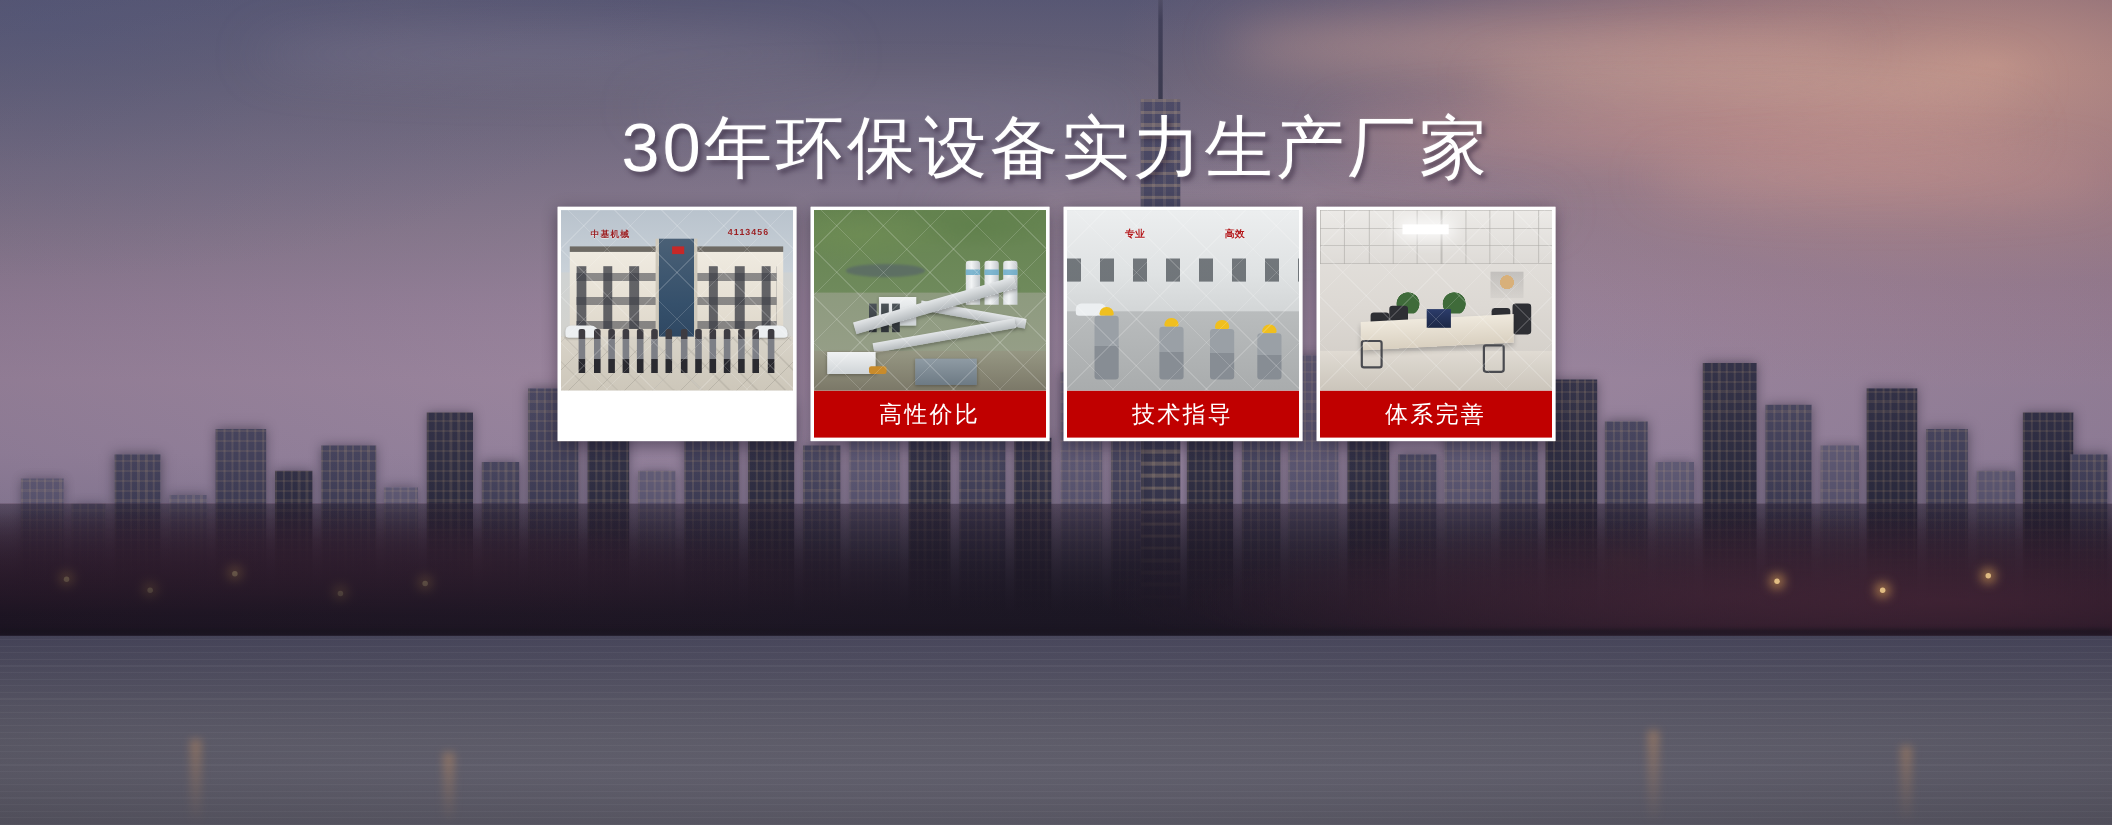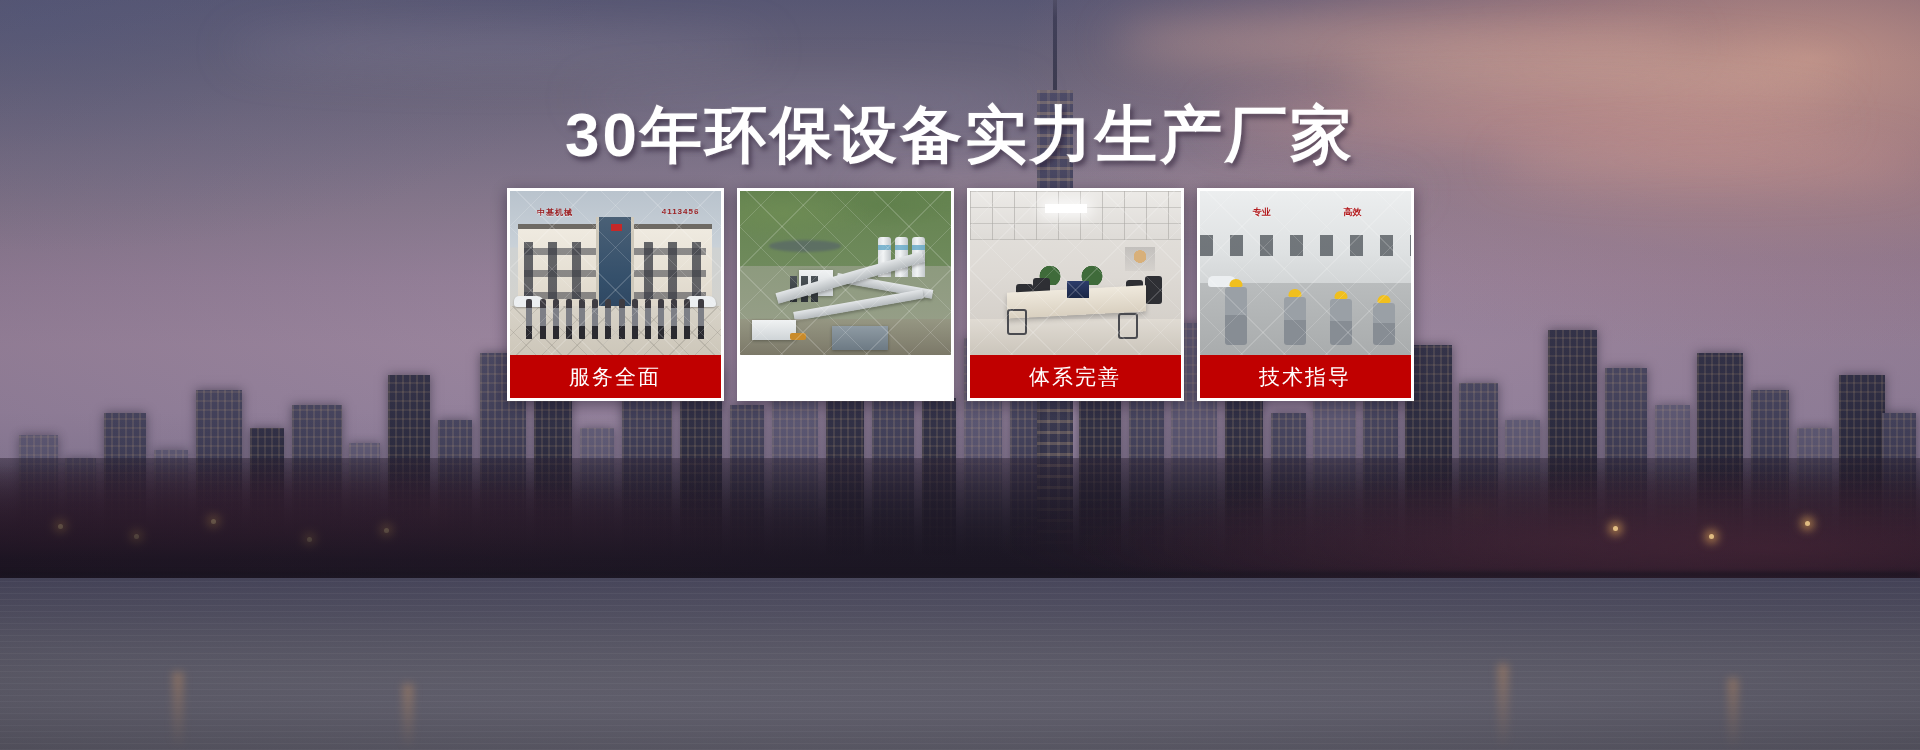--- a/index.html
+++ b/index.html
@@ -144,21 +144,21 @@
 
   
   .content {
     position:absolute; inset:0;
     display:flex; flex-direction:column; align-items:center;
   }
 
   .headline {
     margin-top:104px;
     font-size:62px; line-height:1;
-    font-weight:bold; color:#ffffff;
+    font-weight:normal; color:#ffffff;
     letter-spacing:3px;
     text-shadow:3px 4px 5px rgba(40,26,50,.55), 0 0 2px rgba(255,255,255,.3);
     white-space:nowrap;
   }
 
   .subtitle {
     margin-top:29px;
     background:#c00000;
     color:#ffffff;
     font-size:25px;
@@ -446,21 +446,20 @@
               <div class="person"></div>
               <div class="person"></div>
             <div class="person"></div>
               <div class="person"></div>
               <div class="person"></div>
             <div class="person"></div>
               <div class="person"></div>
           </div>
           <div class="wm"></div>
         </div>
-        <div class="card-label">服务全面</div>
       </div>
 
       <div class="card">
         <div class="card-photo p2">
           <div class="field"></div>
           <div class="river"></div>
           <div class="silo s1"></div>
             <div class="silo s2"></div>
             <div class="silo s3"></div>
           <div class="hall h3"></div>
@@ -469,41 +468,21 @@
             <div class="stack c"></div>
           <div class="conv cv3"></div>
           <div class="conv cv1"></div>
           <div class="conv cv2"></div>
           <div class="yard"></div>
           <div class="hall h1"></div>
           <div class="hall h2"></div>
           <div class="truck"></div>
           <div class="wm"></div>
         </div>
-      </div>
-
-      <div class="card">
-        <div class="card-photo p3">
-          <div class="ceil"></div>
-          <div class="light"></div>
-          <div class="wallart"></div>
-          <div class="floor"></div>
-          <div class="plant pl1"></div>
-          <div class="plant pl2"></div>
-          <div class="seat st1"></div>
-            <div class="seat st2"></div>
-          <div class="seat st3"></div>
-            <div class="seat st4"></div>
-          <div class="table"></div>
-          <div class="laptop"></div>
-          <div class="chair ch1"></div>
-          <div class="chair ch2"></div>
-          <div class="wm"></div>
-        </div>
-        <div class="card-label">体系完善</div>
+        <div class="card-label">高性价比</div>
       </div>
 
       <div class="card">
         <div class="card-photo p4">
           <div class="fac"></div>
           <div class="slogan">
             <span>专业</span>
             <span>高效</span>
           </div>
           <div class="ground"></div>
@@ -522,15 +501,36 @@
             </div>
           <div class="worker w4">
               <div class="hat"></div>
               <div class="body"></div>
             </div>
           <div class="wm"></div>
         </div>
         <div class="card-label">技术指导</div>
       </div>
 
+      <div class="card">
+        <div class="card-photo p3">
+          <div class="ceil"></div>
+          <div class="light"></div>
+          <div class="wallart"></div>
+          <div class="floor"></div>
+          <div class="plant pl1"></div>
+          <div class="plant pl2"></div>
+          <div class="seat st1"></div>
+            <div class="seat st2"></div>
+          <div class="seat st3"></div>
+            <div class="seat st4"></div>
+          <div class="table"></div>
+          <div class="laptop"></div>
+          <div class="chair ch1"></div>
+          <div class="chair ch2"></div>
+          <div class="wm"></div>
+        </div>
+        <div class="card-label">体系完善</div>
+      </div>
+
     </div>
   </div>
 </div>
 
 </body></html>

